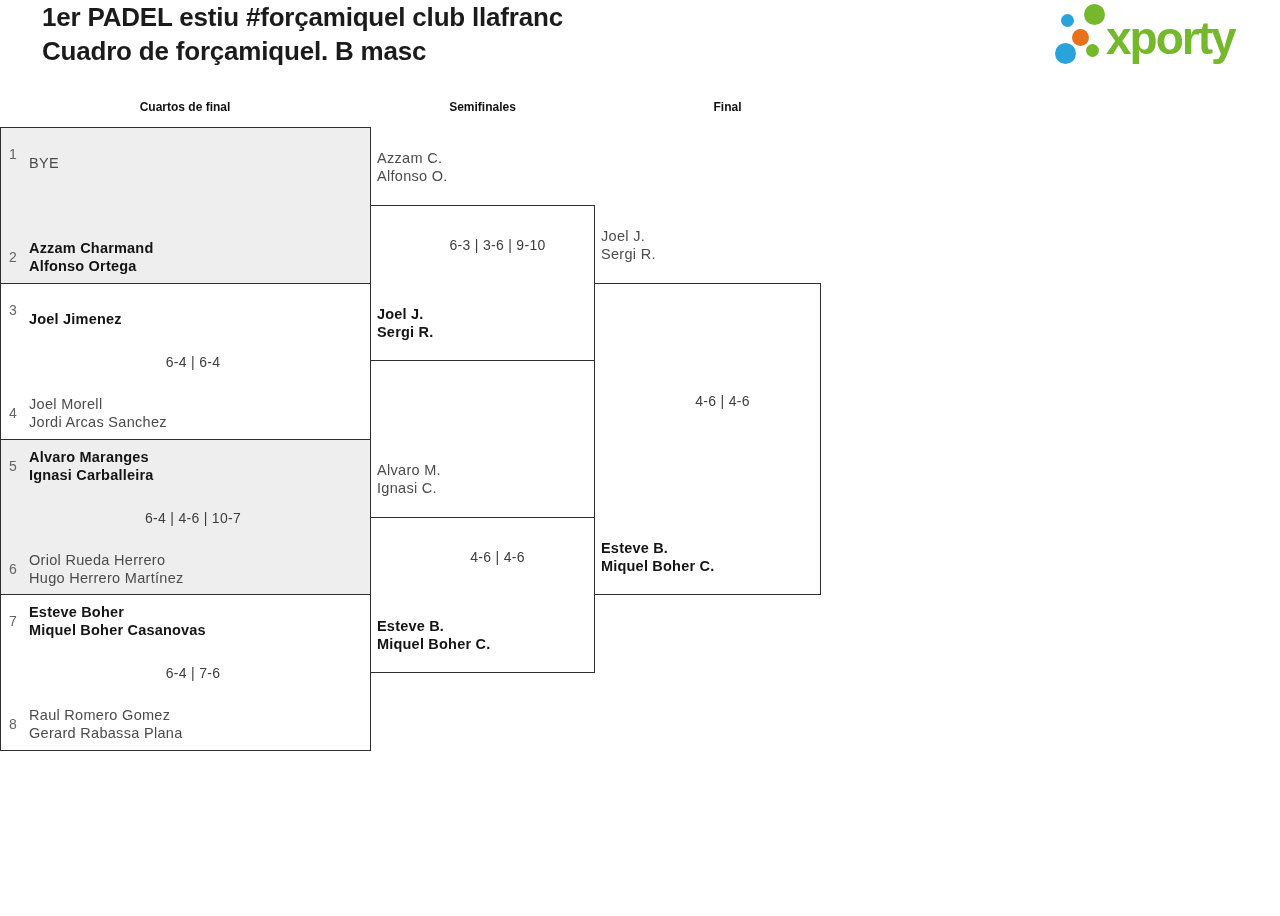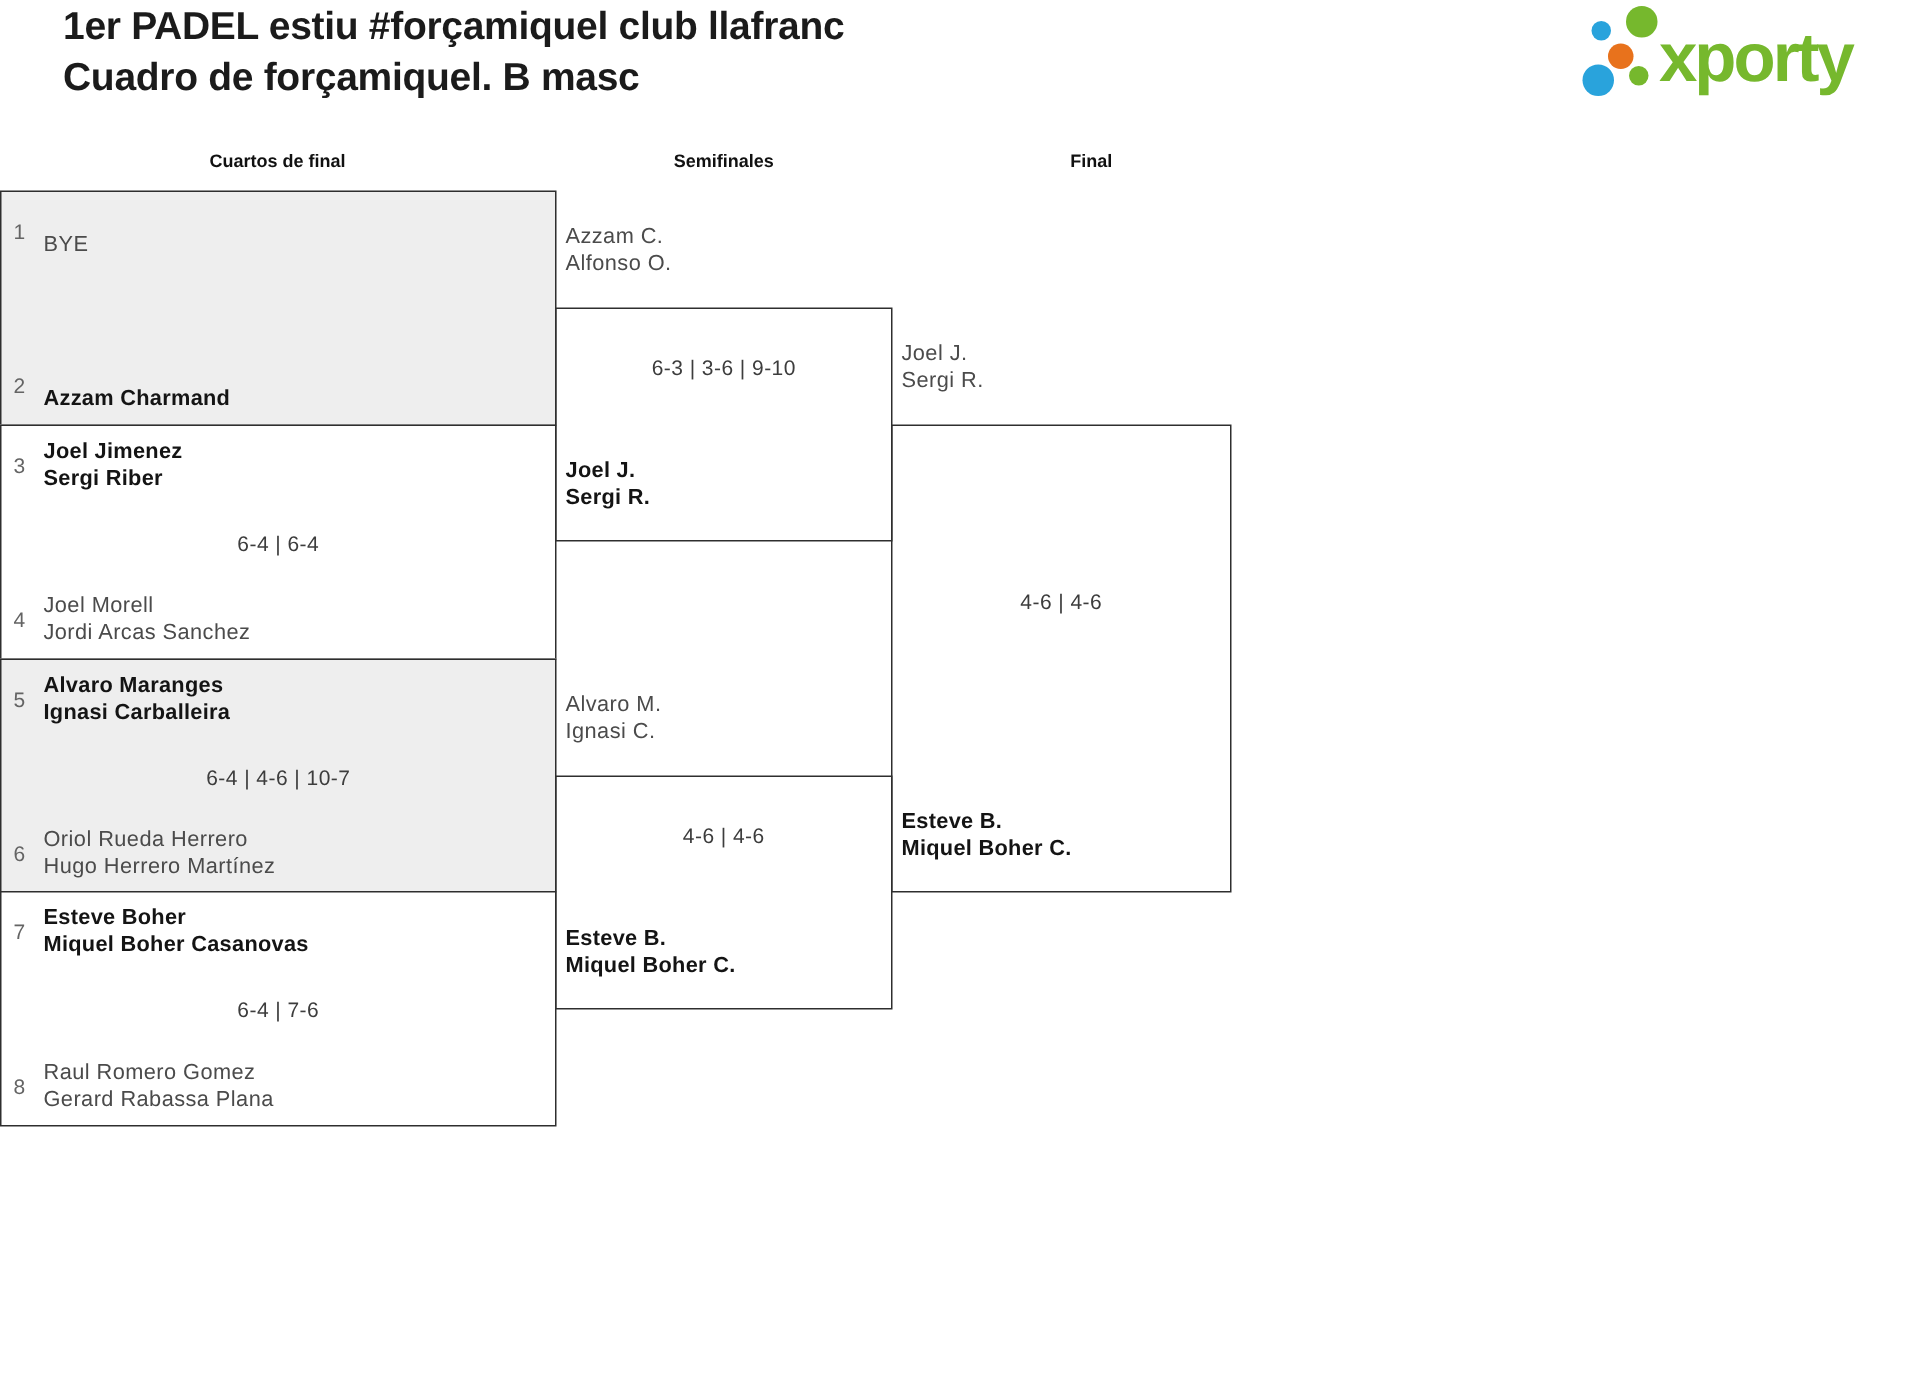--- a/index.html
+++ b/index.html
@@ -31,21 +31,21 @@
   .seed { position:absolute; left:8px; top:0; height:36px; line-height:36px;
           font-size:14px; color:#646464; }
   .names { display:flex; flex-direction:column; justify-content:flex-end; min-height:36px; }
   .entry .names { margin-left:28px; }
   .nm { font-size:14.5px; line-height:18px; letter-spacing:0.3px; color:#4b4b4b; white-space:nowrap; }
   .winner .nm { font-weight:700; color:#141414; letter-spacing:0.2px; }
 
   .side-entry { position:absolute; height:36px; }
 
   .score { position:absolute; height:18px; line-height:18px; text-align:center;
-           font-size:14px; color:#3d3d3d; letter-spacing:0.3px; }
+           font-size:14px; color:#3d3d3d; letter-spacing:0.3px;padding-left:15px; }
   .match .score { left:0; right:0; top:69px; }
 </style>
 </head>
 <body>
 
 <div class="page">
 
   <div class="title">
     <div>1er PADEL estiu #forçamiquel club llafranc</div>
     <div>Cuadro de forçamiquel. B masc</div>
@@ -70,30 +70,30 @@
       <div class="names">
         <div class="nm">BYE</div>
         <div class="nm"></div>
       </div>
     </div>
     <div class="score"></div>
     <div class="entry t2 winner">
       <span class="seed">2</span>
       <div class="names">
         <div class="nm">Azzam Charmand</div>
+        <div class="nm">Alfonso Ortega</div>
       </div>
     </div>
   </div>
 
   <div class="match" style="top: 283px; height: 157px; border-color: rgb(46, 46, 46);">
     <div class="entry t1 winner">
       <span class="seed">3</span>
       <div class="names">
         <div class="nm">Joel Jimenez</div>
-        <div class="nm">Sergi Riber</div>
       </div>
     </div>
     <div class="score">6-4 | 6-4</div>
     <div class="entry t2">
       <span class="seed">4</span>
       <div class="names">
         <div class="nm">Joel Morell</div>
         <div class="nm">Jordi Arcas Sanchez</div>
       </div>
     </div>

